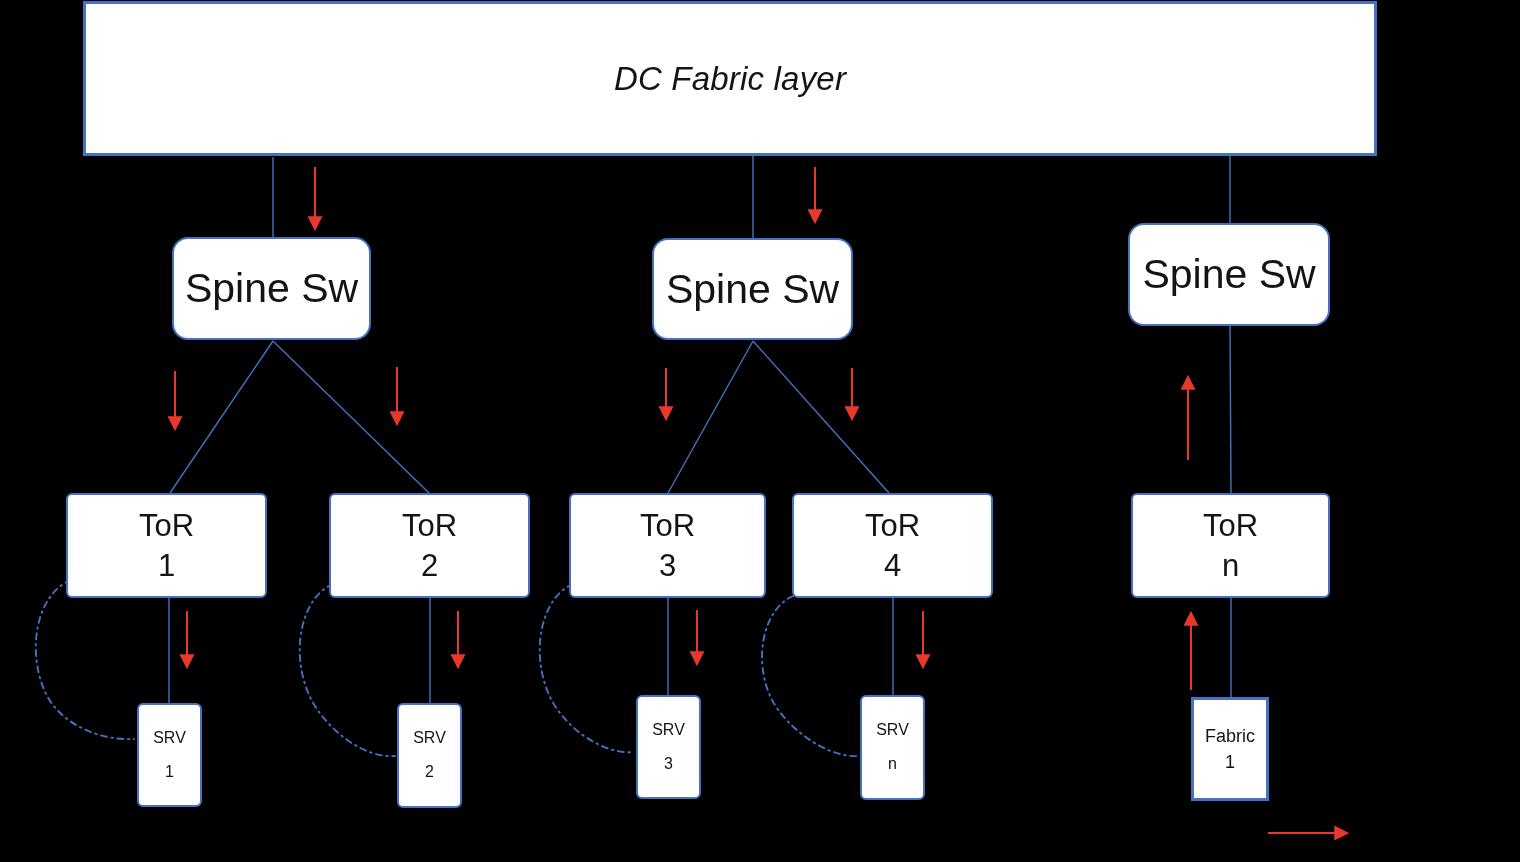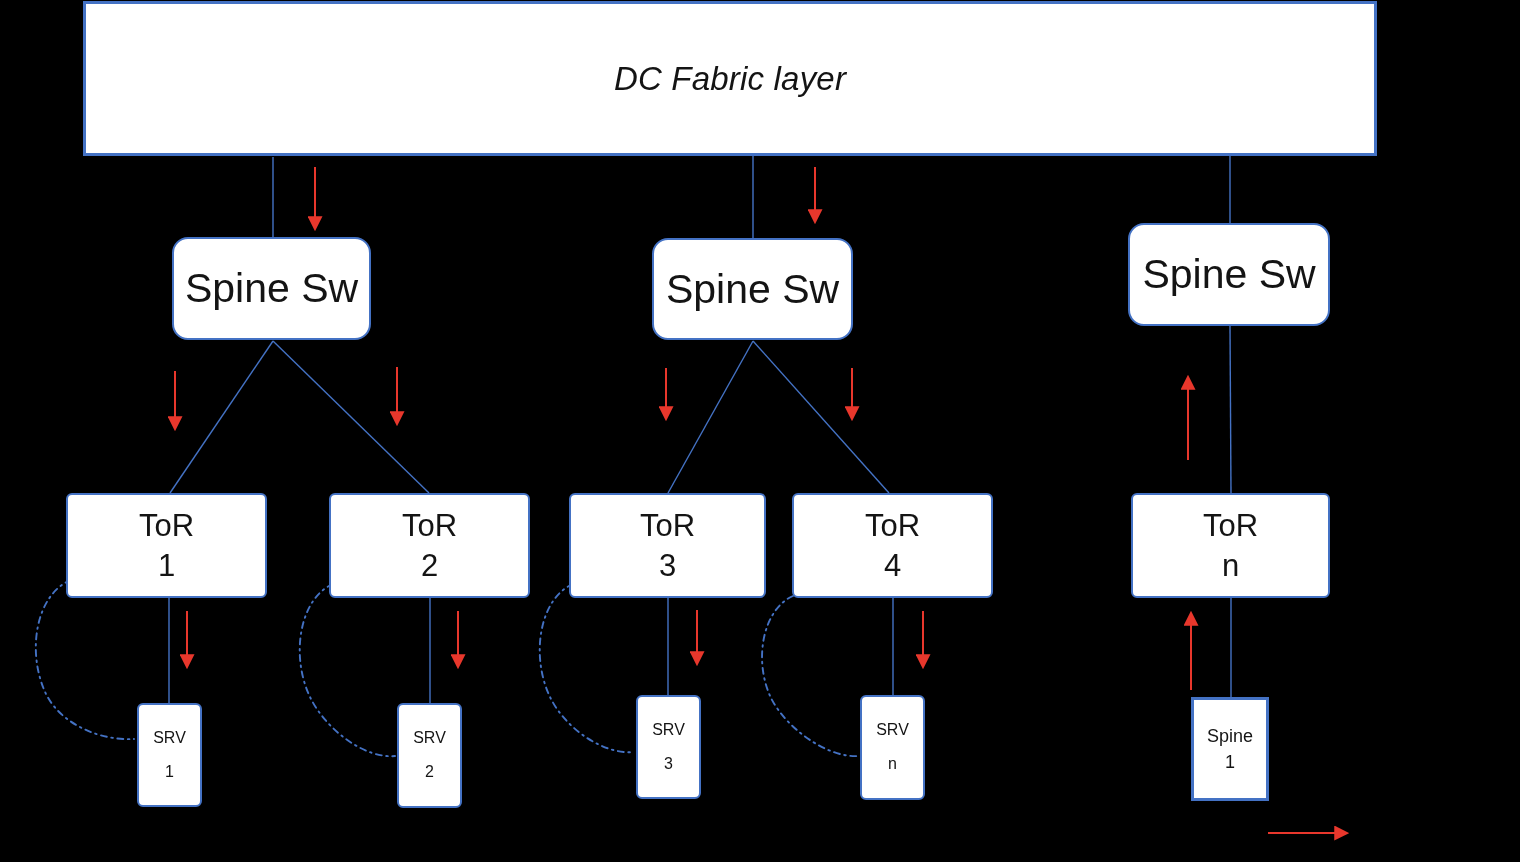--- a/index.html
+++ b/index.html
@@ -132,17 +132,17 @@
   </div>
   <div class="node srv" style="left:636px;top:695px;width:65px;height:104px">
     <span>SRV</span>
     <span>3</span>
   </div>
   <div class="node srv" style="left:860px;top:695px;width:65px;height:105px">
     <span>SRV</span>
     <span>n</span>
   </div>
   <div class="node client" style="left:1191px;top:697px;width:78px;height:104px">
-    <span>Spine</span>
+    <span>Fabric</span>
     <span>1</span>
   </div>
 
 </div>
 
 </body></html>

